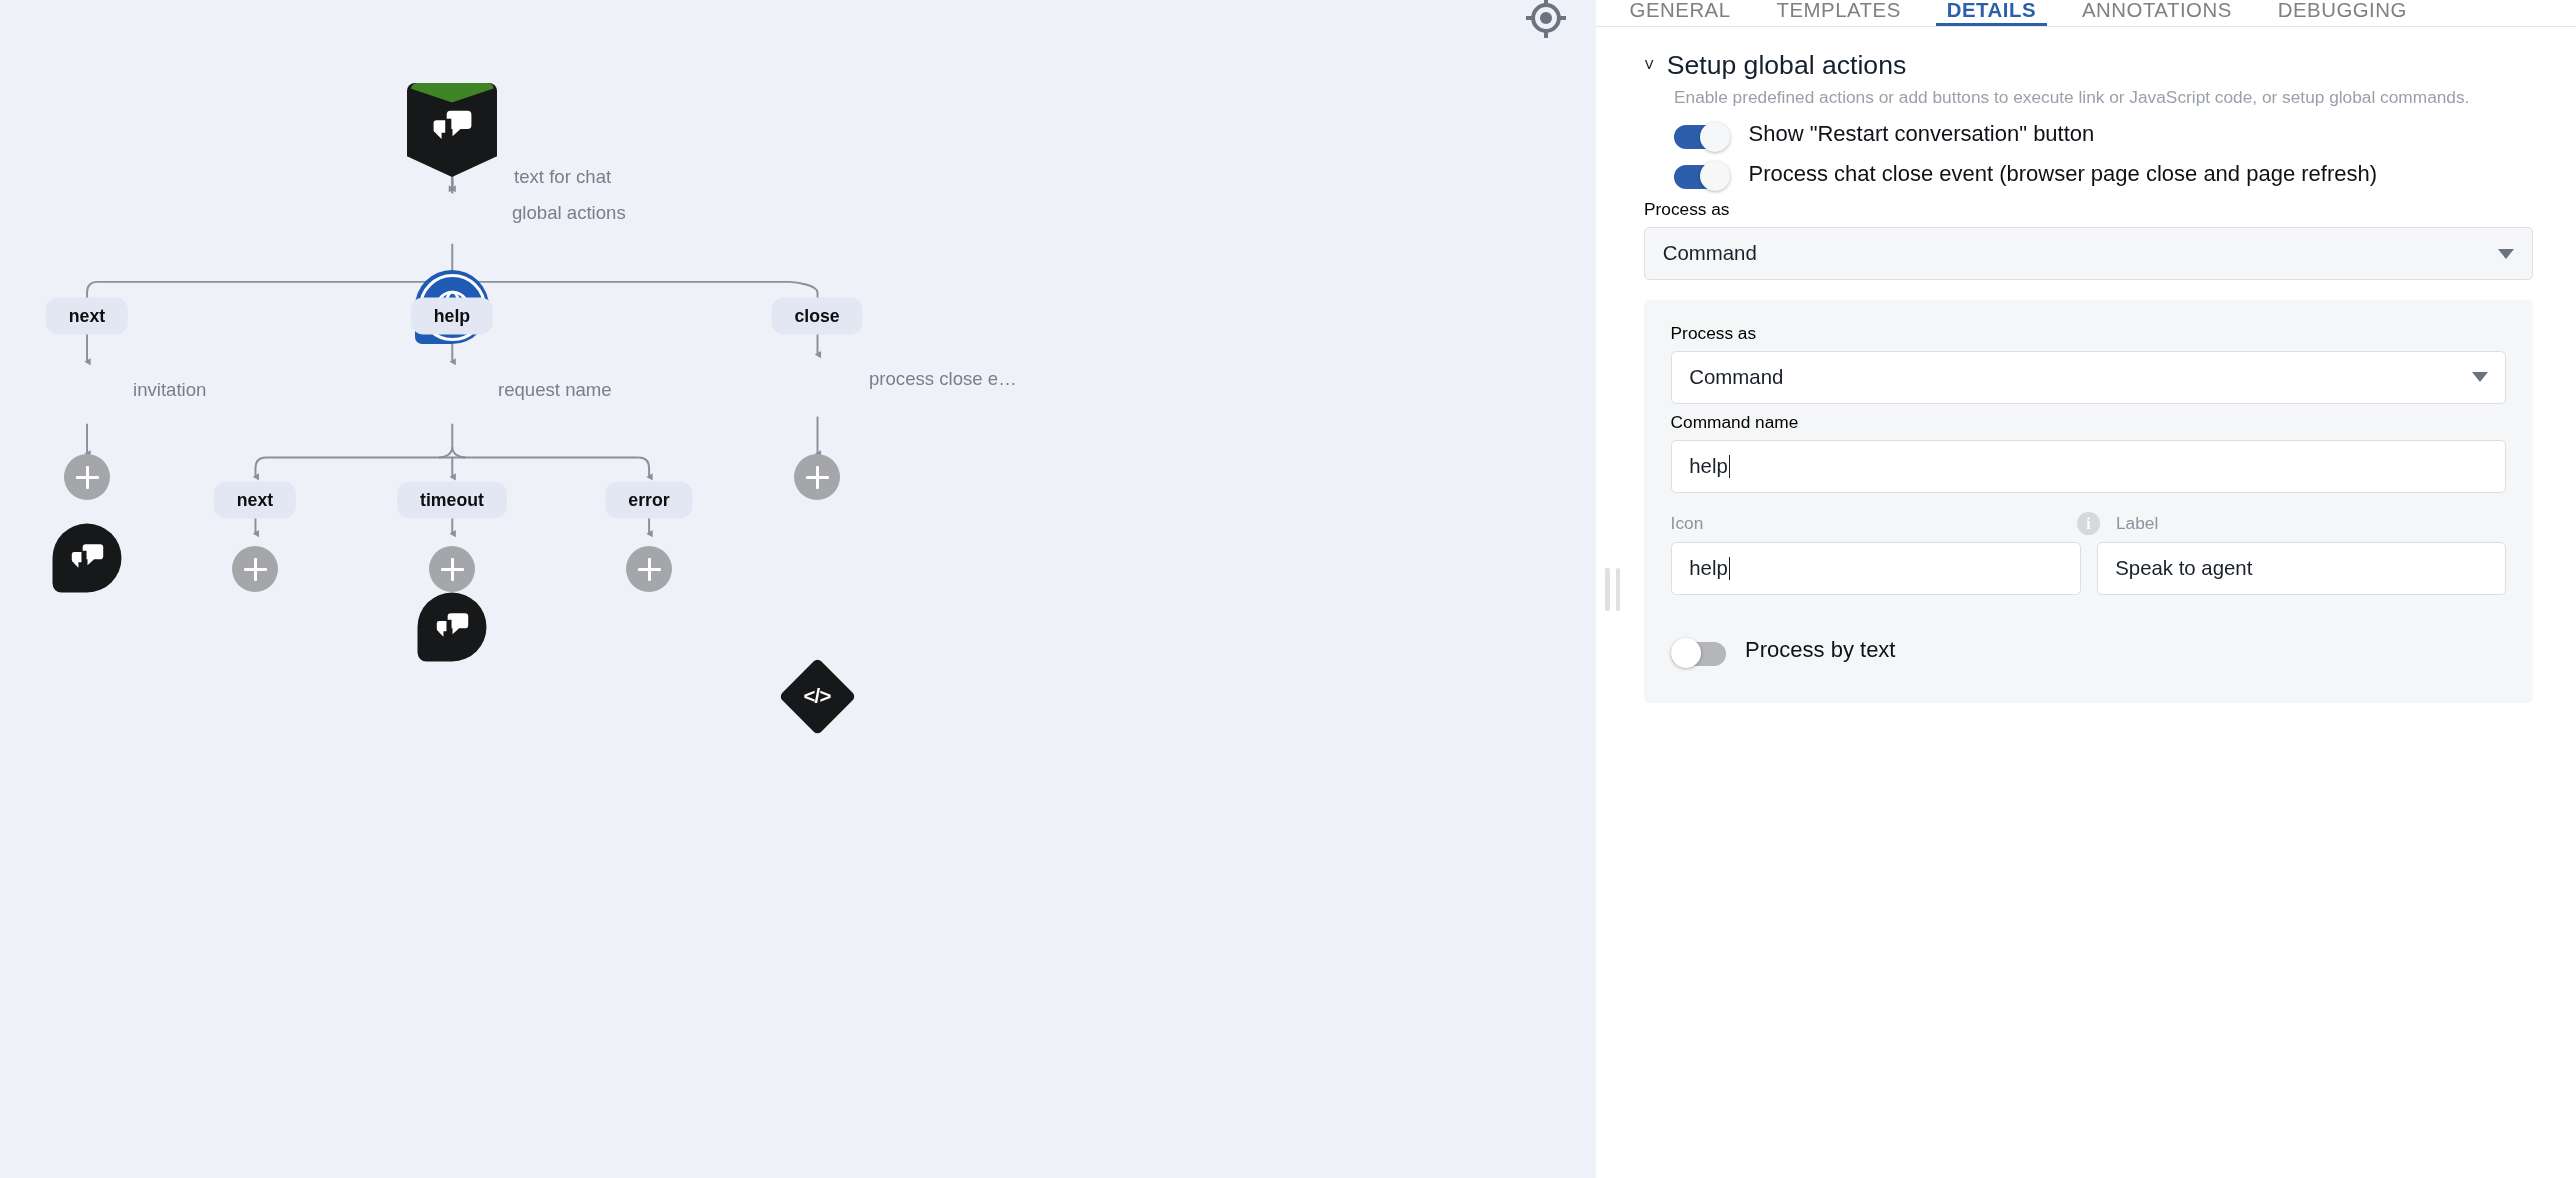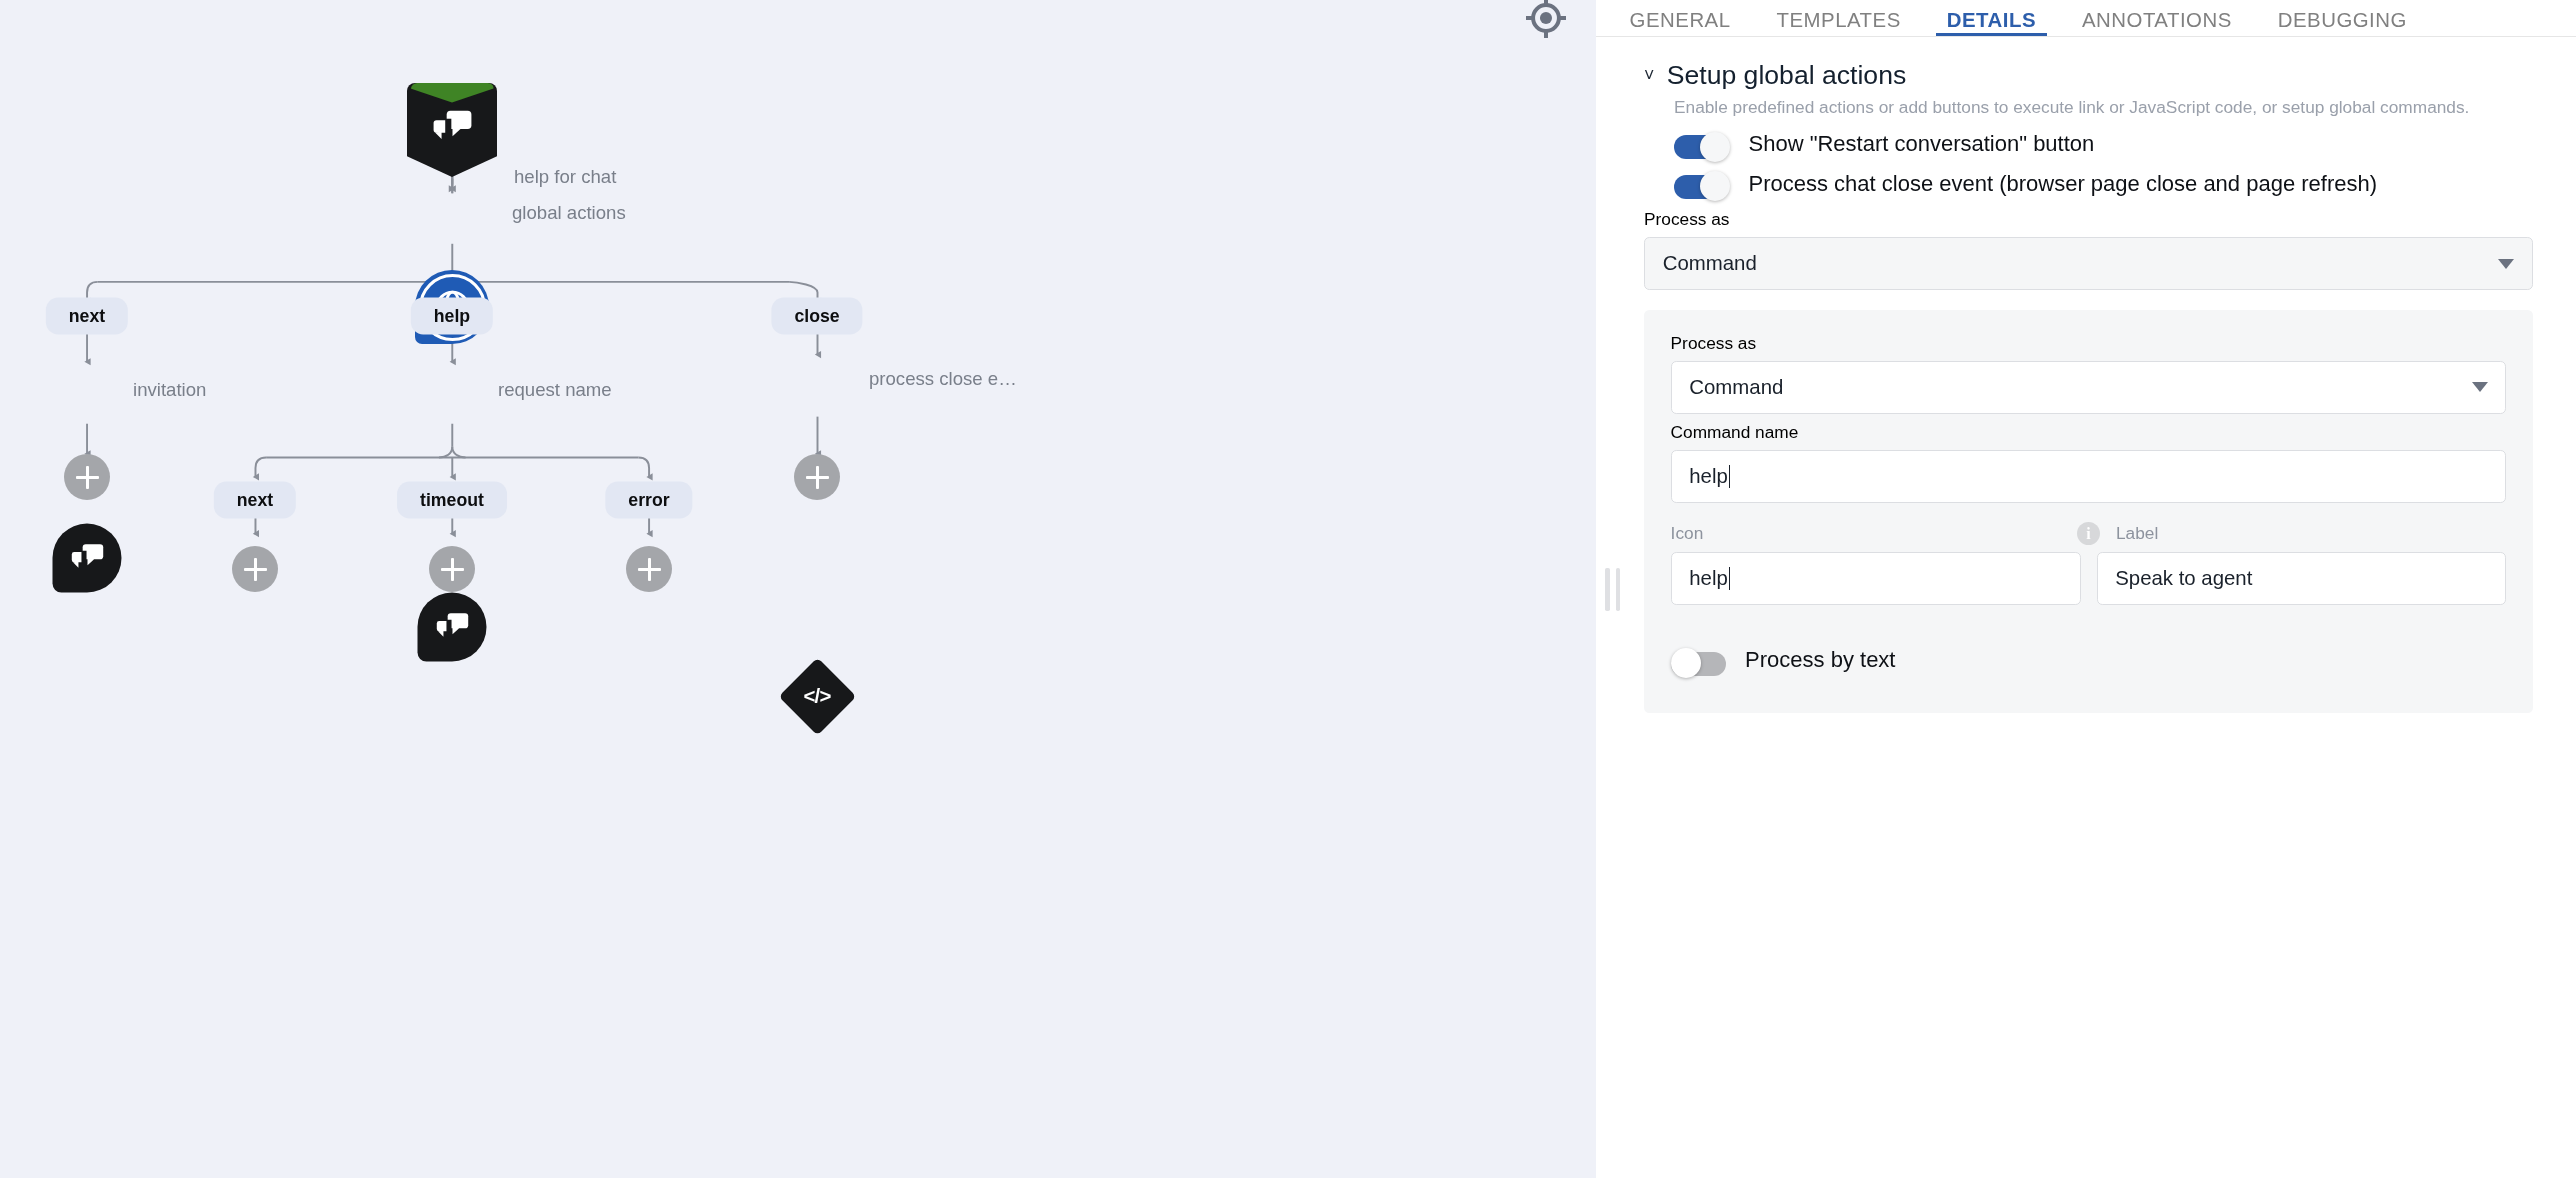--- a/index.html
+++ b/index.html
@@ -210,21 +210,21 @@
   #panel {
     position: relative;
     flex: 1 1 auto;
     height: 1179px;
     background: #ffffff;
     overflow: hidden;
   }
 
   #tabs {
     position: relative;
-    height: 37px;
+    height: 27px;
     display: flex;
     align-items: flex-end;
     padding-left: 10.6px;
     border-bottom: 1.8px solid #e6e6e6;
   }
   .tab {
     padding: 0 23px 5.3px 23px;
     font-size: 20.4px;
     letter-spacing: 0.5px;
     color: #808080;
@@ -464,21 +464,21 @@
       <div class="glyph">
         <svg width="41" height="32" viewBox="0 0 28 22" fill="#ffffff">
           <rect x="10" y="0.6" width="17" height="12.5" rx="2.6"></rect>
           <path d="M14 12 L14 18 L19.5 13 Z"></path>
           <rect x="1" y="7" width="11" height="8.6" rx="2"></rect>
           <path d="M6.5 15 L6.5 20 L2 15.5 Z"></path>
           <rect x="9" y="6" width="4.2" height="10.5" fill="#17181a"></rect>
         </svg>
       </div>
     </div>
-    <div class="caption" style="left:514px; top:177px;">help for chat</div>
+    <div class="caption" style="left:514px; top:177px;">text for chat</div>
 
     <div class="node globe-node" style="left:452px; top:213px;">
       <div class="bubble"></div>
       <div class="ring"></div>
       <div class="glyph">
         <svg width="41" height="41" viewBox="0 0 24 24" fill="none" stroke="#ffffff" stroke-width="1.7">
           <circle cx="12" cy="12" r="9"></circle>
           <ellipse cx="12" cy="12" rx="4" ry="9"></ellipse>
           <line x1="3" y1="12" x2="21" y2="12"></line>
           <path d="M4.6 6.6 A12 12 0 0 0 19.4 6.6"></path>

